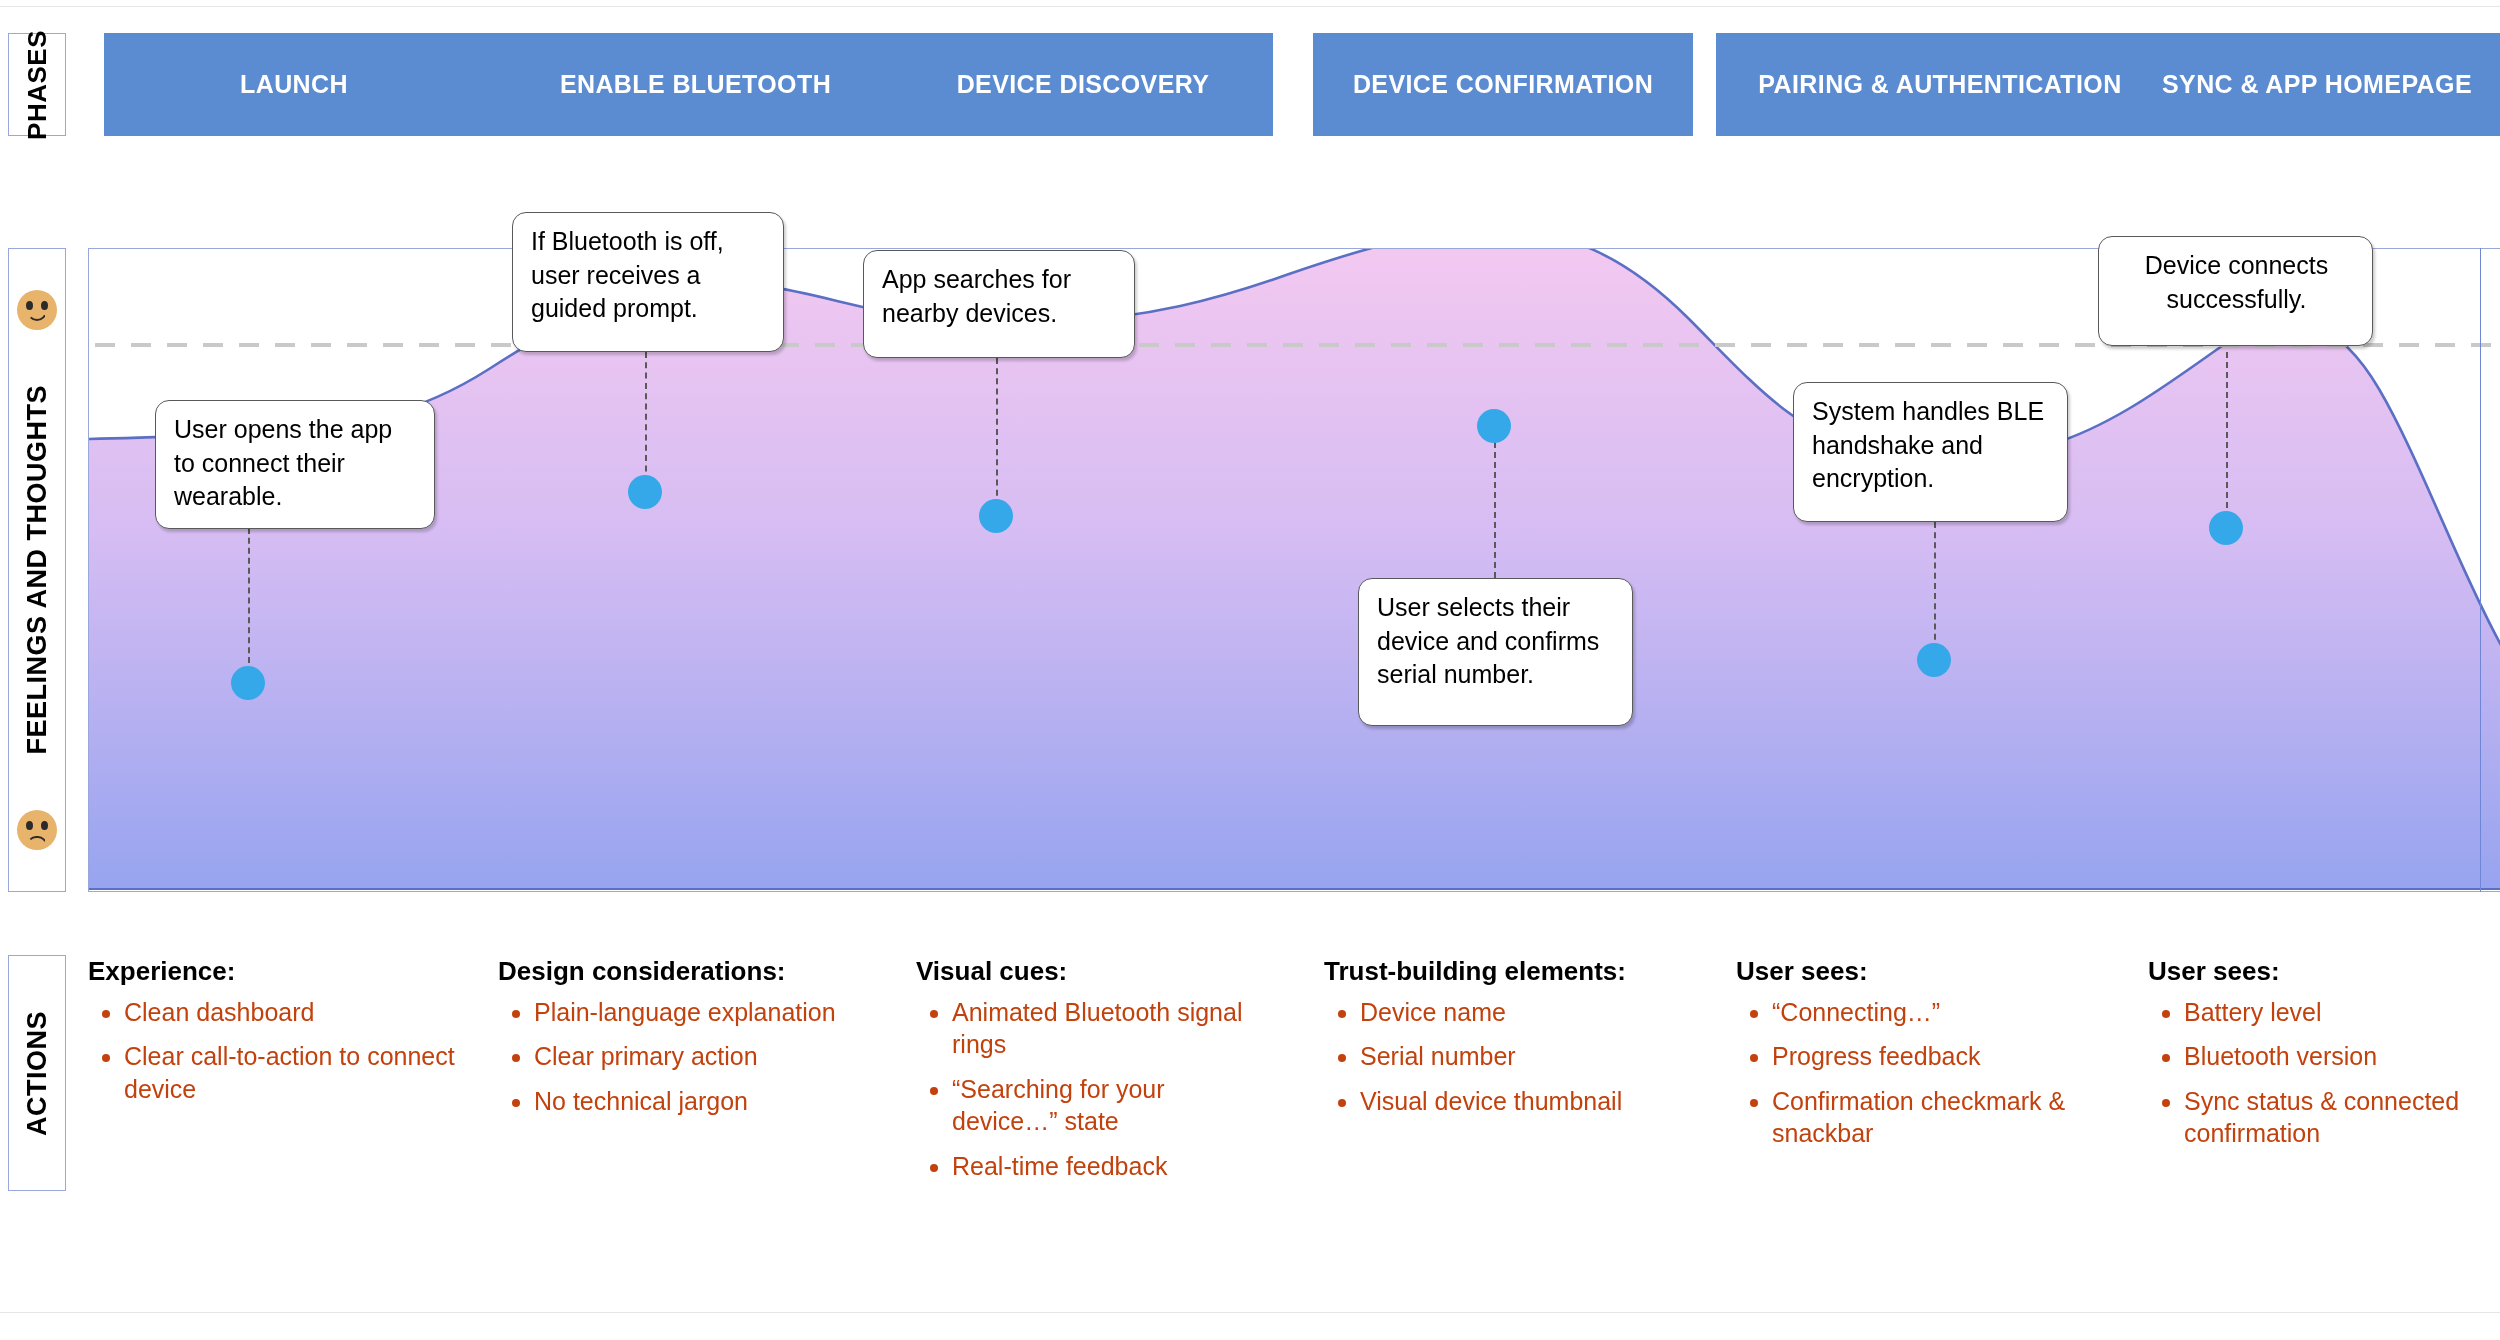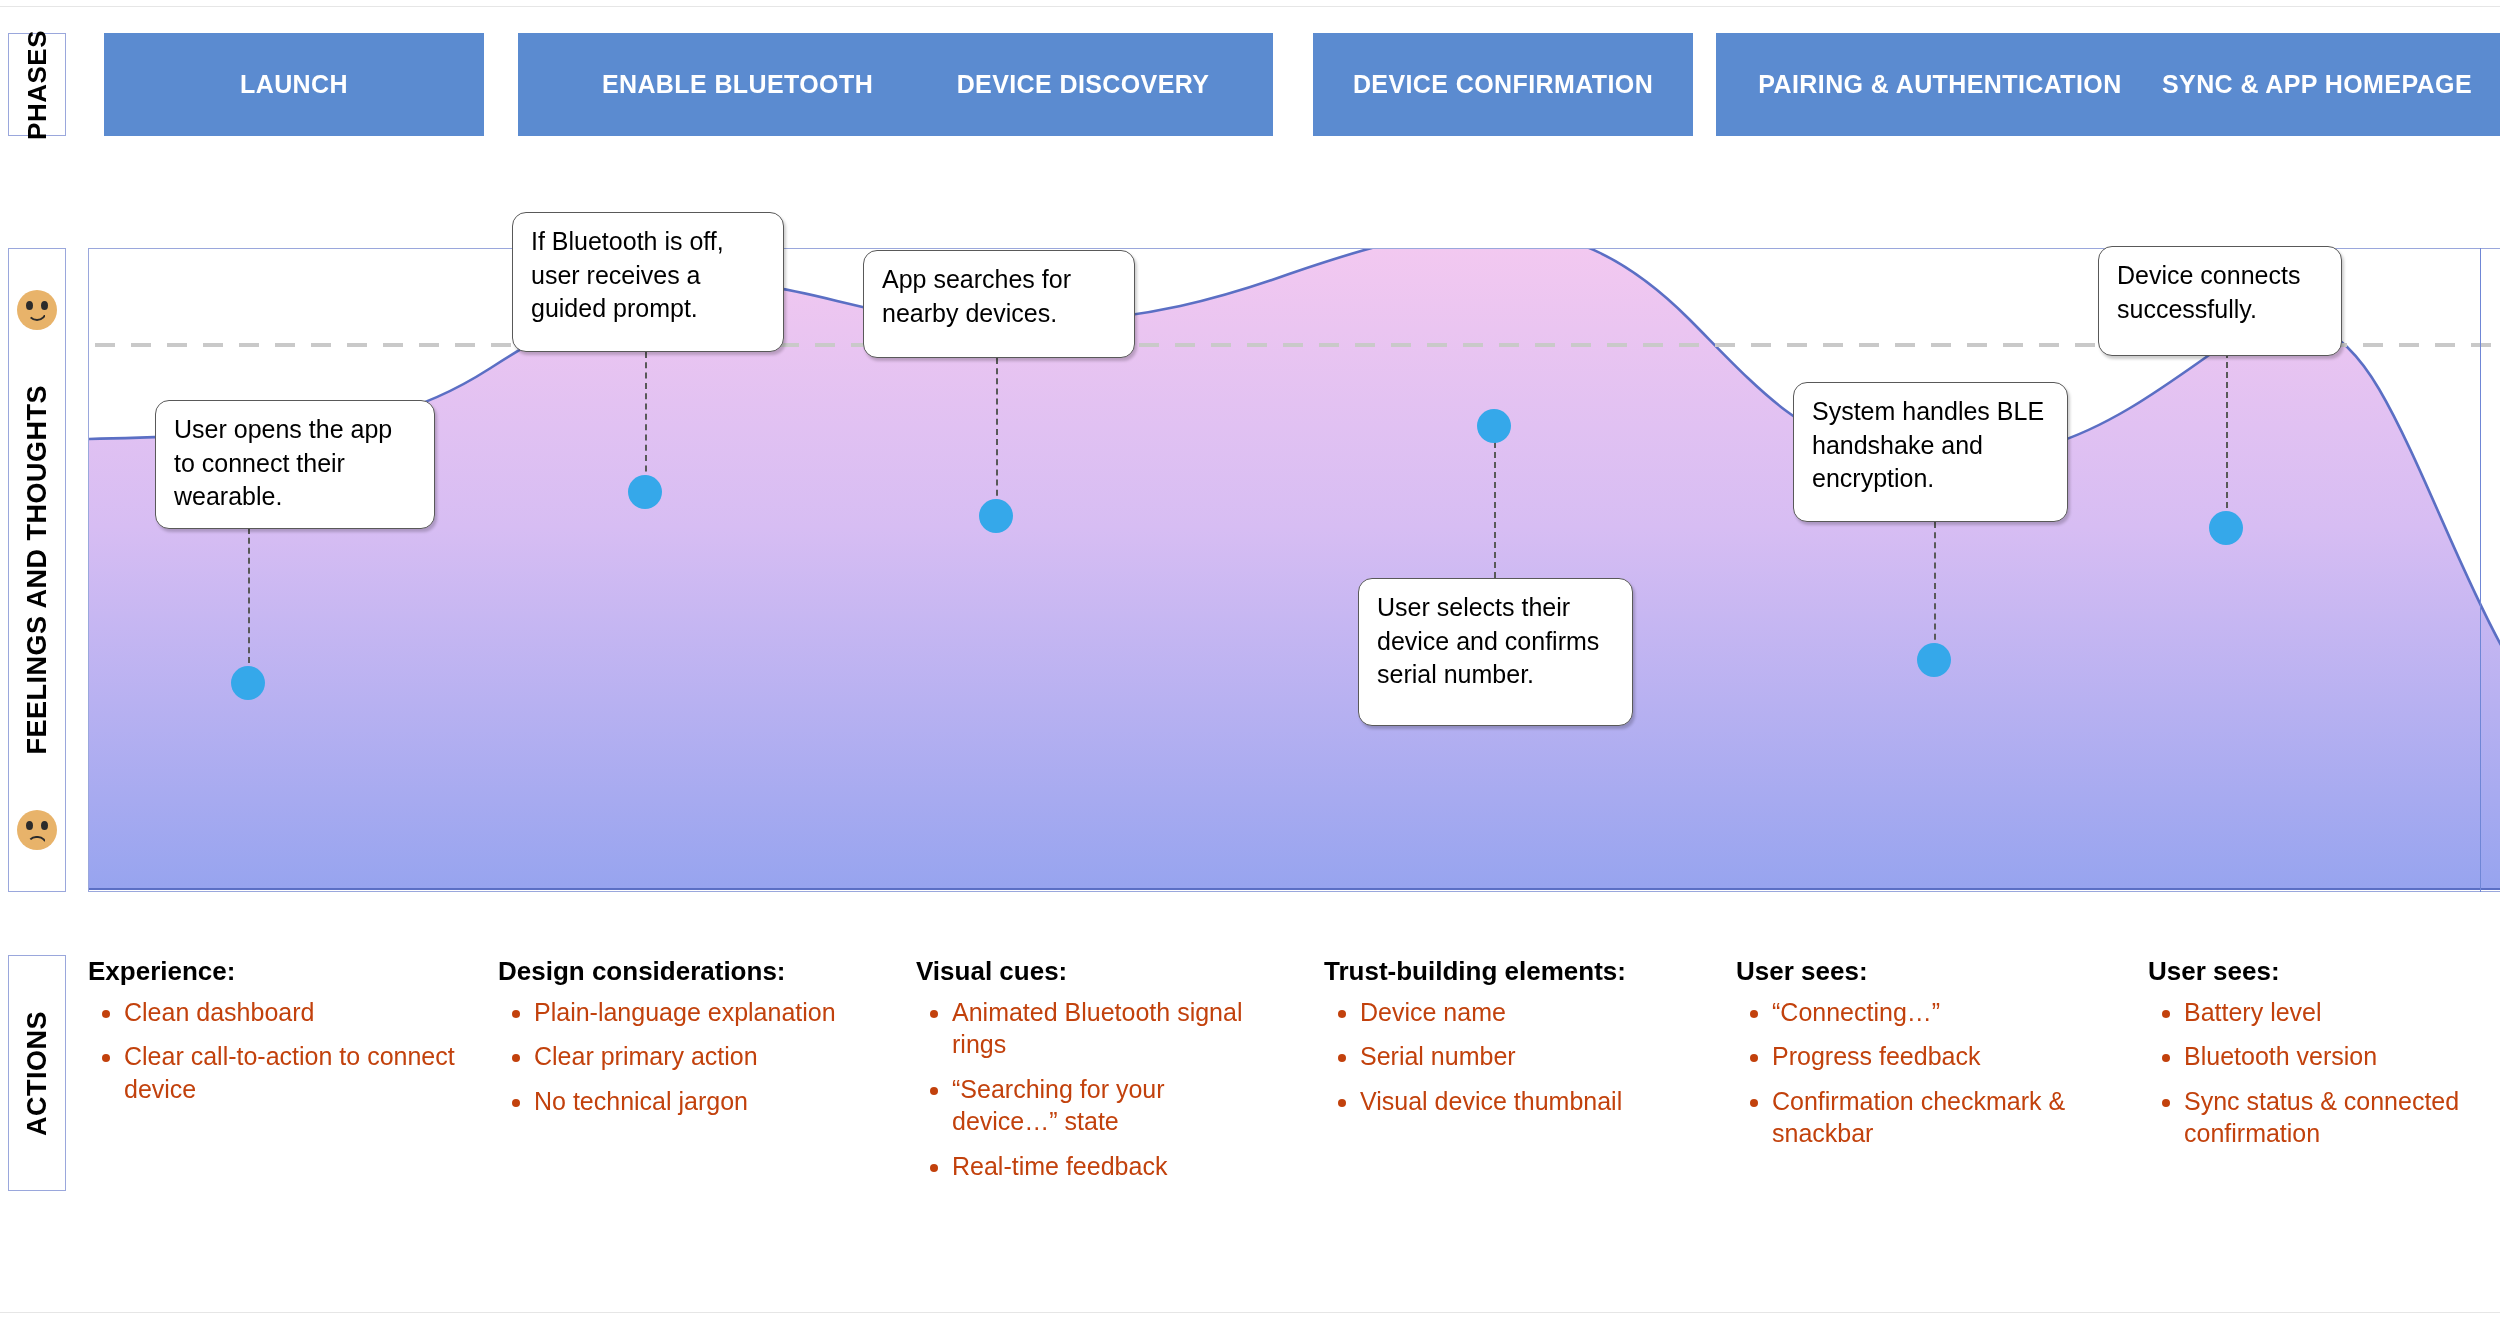--- a/index.html
+++ b/index.html
@@ -316,21 +316,21 @@
           <li>Bluetooth version</li>
           <li>Sync status &amp; connected confirmation</li>
         </ul>
       </div>
     </div>
 
   <div id="bottom-rule"></div>
 <div class="phase-box" style="left: 88px; width: 380px; background: rgb(91, 139, 208); color: rgb(255, 255, 255); margin-left: 16px;">
       <span>LAUNCH</span>
     </div>
-    <div class="phase-box" style="left: 518px; width: 436px; background: rgb(91, 139, 208); color: rgb(255, 255, 255); padding-left: 11px;">
+    <div class="phase-box" style="left: 476px; width: 436px; background: rgb(91, 139, 208); color: rgb(255, 255, 255); padding-left: 11px;">
       <span>ENABLE BLUETOOTH</span>
     </div>
     <div class="phase-box" style="left: 893px; width: 380px; background: rgb(91, 139, 208); color: rgb(255, 255, 255);">
       <span>DEVICE DISCOVERY</span>
     </div>
     <div class="phase-box" style="left: 1313px; width: 380px; background: rgb(91, 139, 208); color: rgb(255, 255, 255);">
       <span>DEVICE CONFIRMATION</span>
     </div>
     <div class="phase-box" style="left: 1716px; width: 448px; background: rgb(91, 139, 208); color: rgb(255, 255, 255);">
       <span>PAIRING &amp; AUTHENTICATION</span>
@@ -348,14 +348,14 @@
     <div class="callout" style="left: 155px; top: 400px; width: 280px; min-height: 108px; border-color: rgb(89, 89, 89);"><span>User opens the app to connect their wearable.</span></div>
     <div class="leader" style="left: 645px; top: 352px; height: 140px;"></div>
     <div class="callout" style="left: 512px; top: 212px; width: 272px; min-height: 140px; border-color: rgb(89, 89, 89);"><span>If Bluetooth is off, user receives a guided prompt.</span></div>
     <div class="leader" style="left: 996px; top: 358px; height: 158px;"></div>
     <div class="callout" style="left: 863px; top: 250px; width: 272px; min-height: 108px; border-color: rgb(89, 89, 89);"><span>App searches for nearby devices.</span></div>
     <div class="leader" style="left: 1494px; top: 442px; height: 136px;"></div>
     <div class="callout" style="left: 1358px; top: 578px; width: 275px; min-height: 148px; border-color: rgb(89, 89, 89);"><span>User selects their device and confirms serial number.</span></div>
     <div class="leader" style="left: 1934px; top: 522px; height: 138px;"></div>
     <div class="callout" style="left: 1793px; top: 382px; width: 275px; min-height: 140px; border-color: rgb(89, 89, 89);"><span>System handles BLE handshake and encryption.</span></div>
     <div class="leader" style="left: 2226px; top: 352px; height: 176px;"></div>
-    <div class="callout" style="left: 2098px; top: 246px; width: 244px; min-height: 110px; border-color: rgb(89, 89, 89);"><span>Device connects successfully.</span></div>
+    <div class="callout" style="left: 2098px; top: 236px; width: 275px; min-height: 110px; border-color: rgb(89, 89, 89); text-align: center;"><span>Device connects successfully.</span></div>
   </div>
 
 </body></html>

